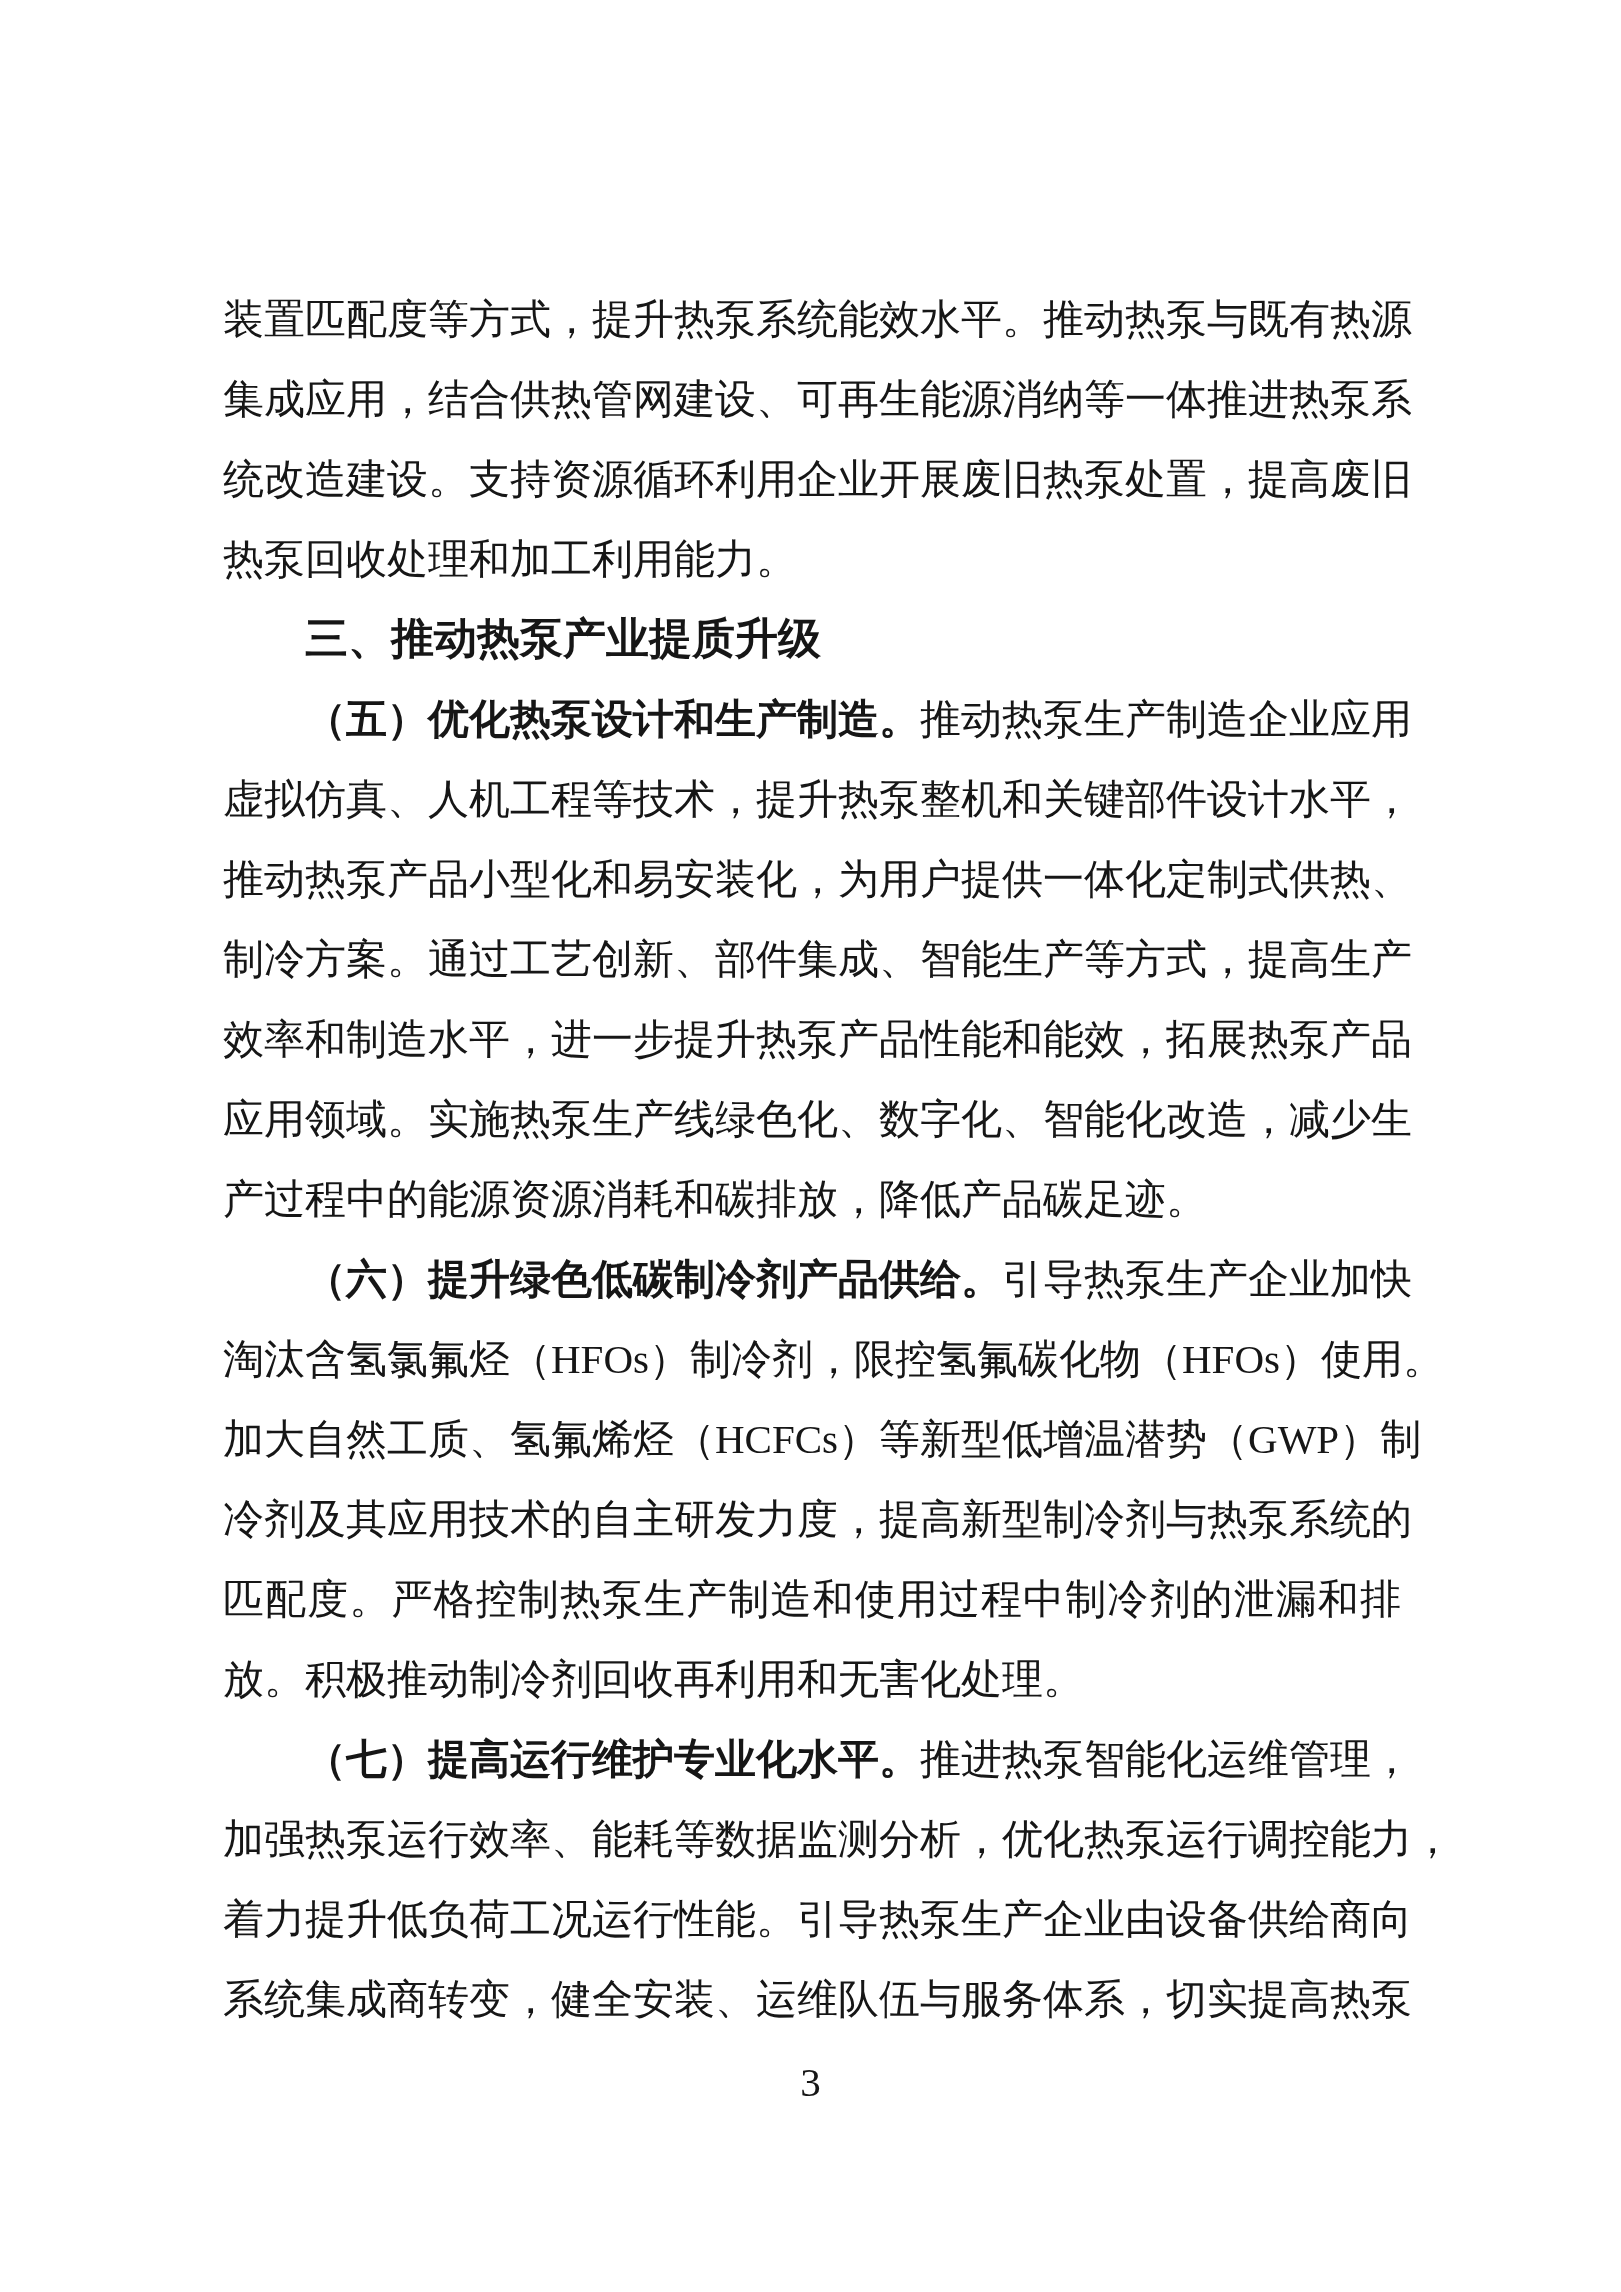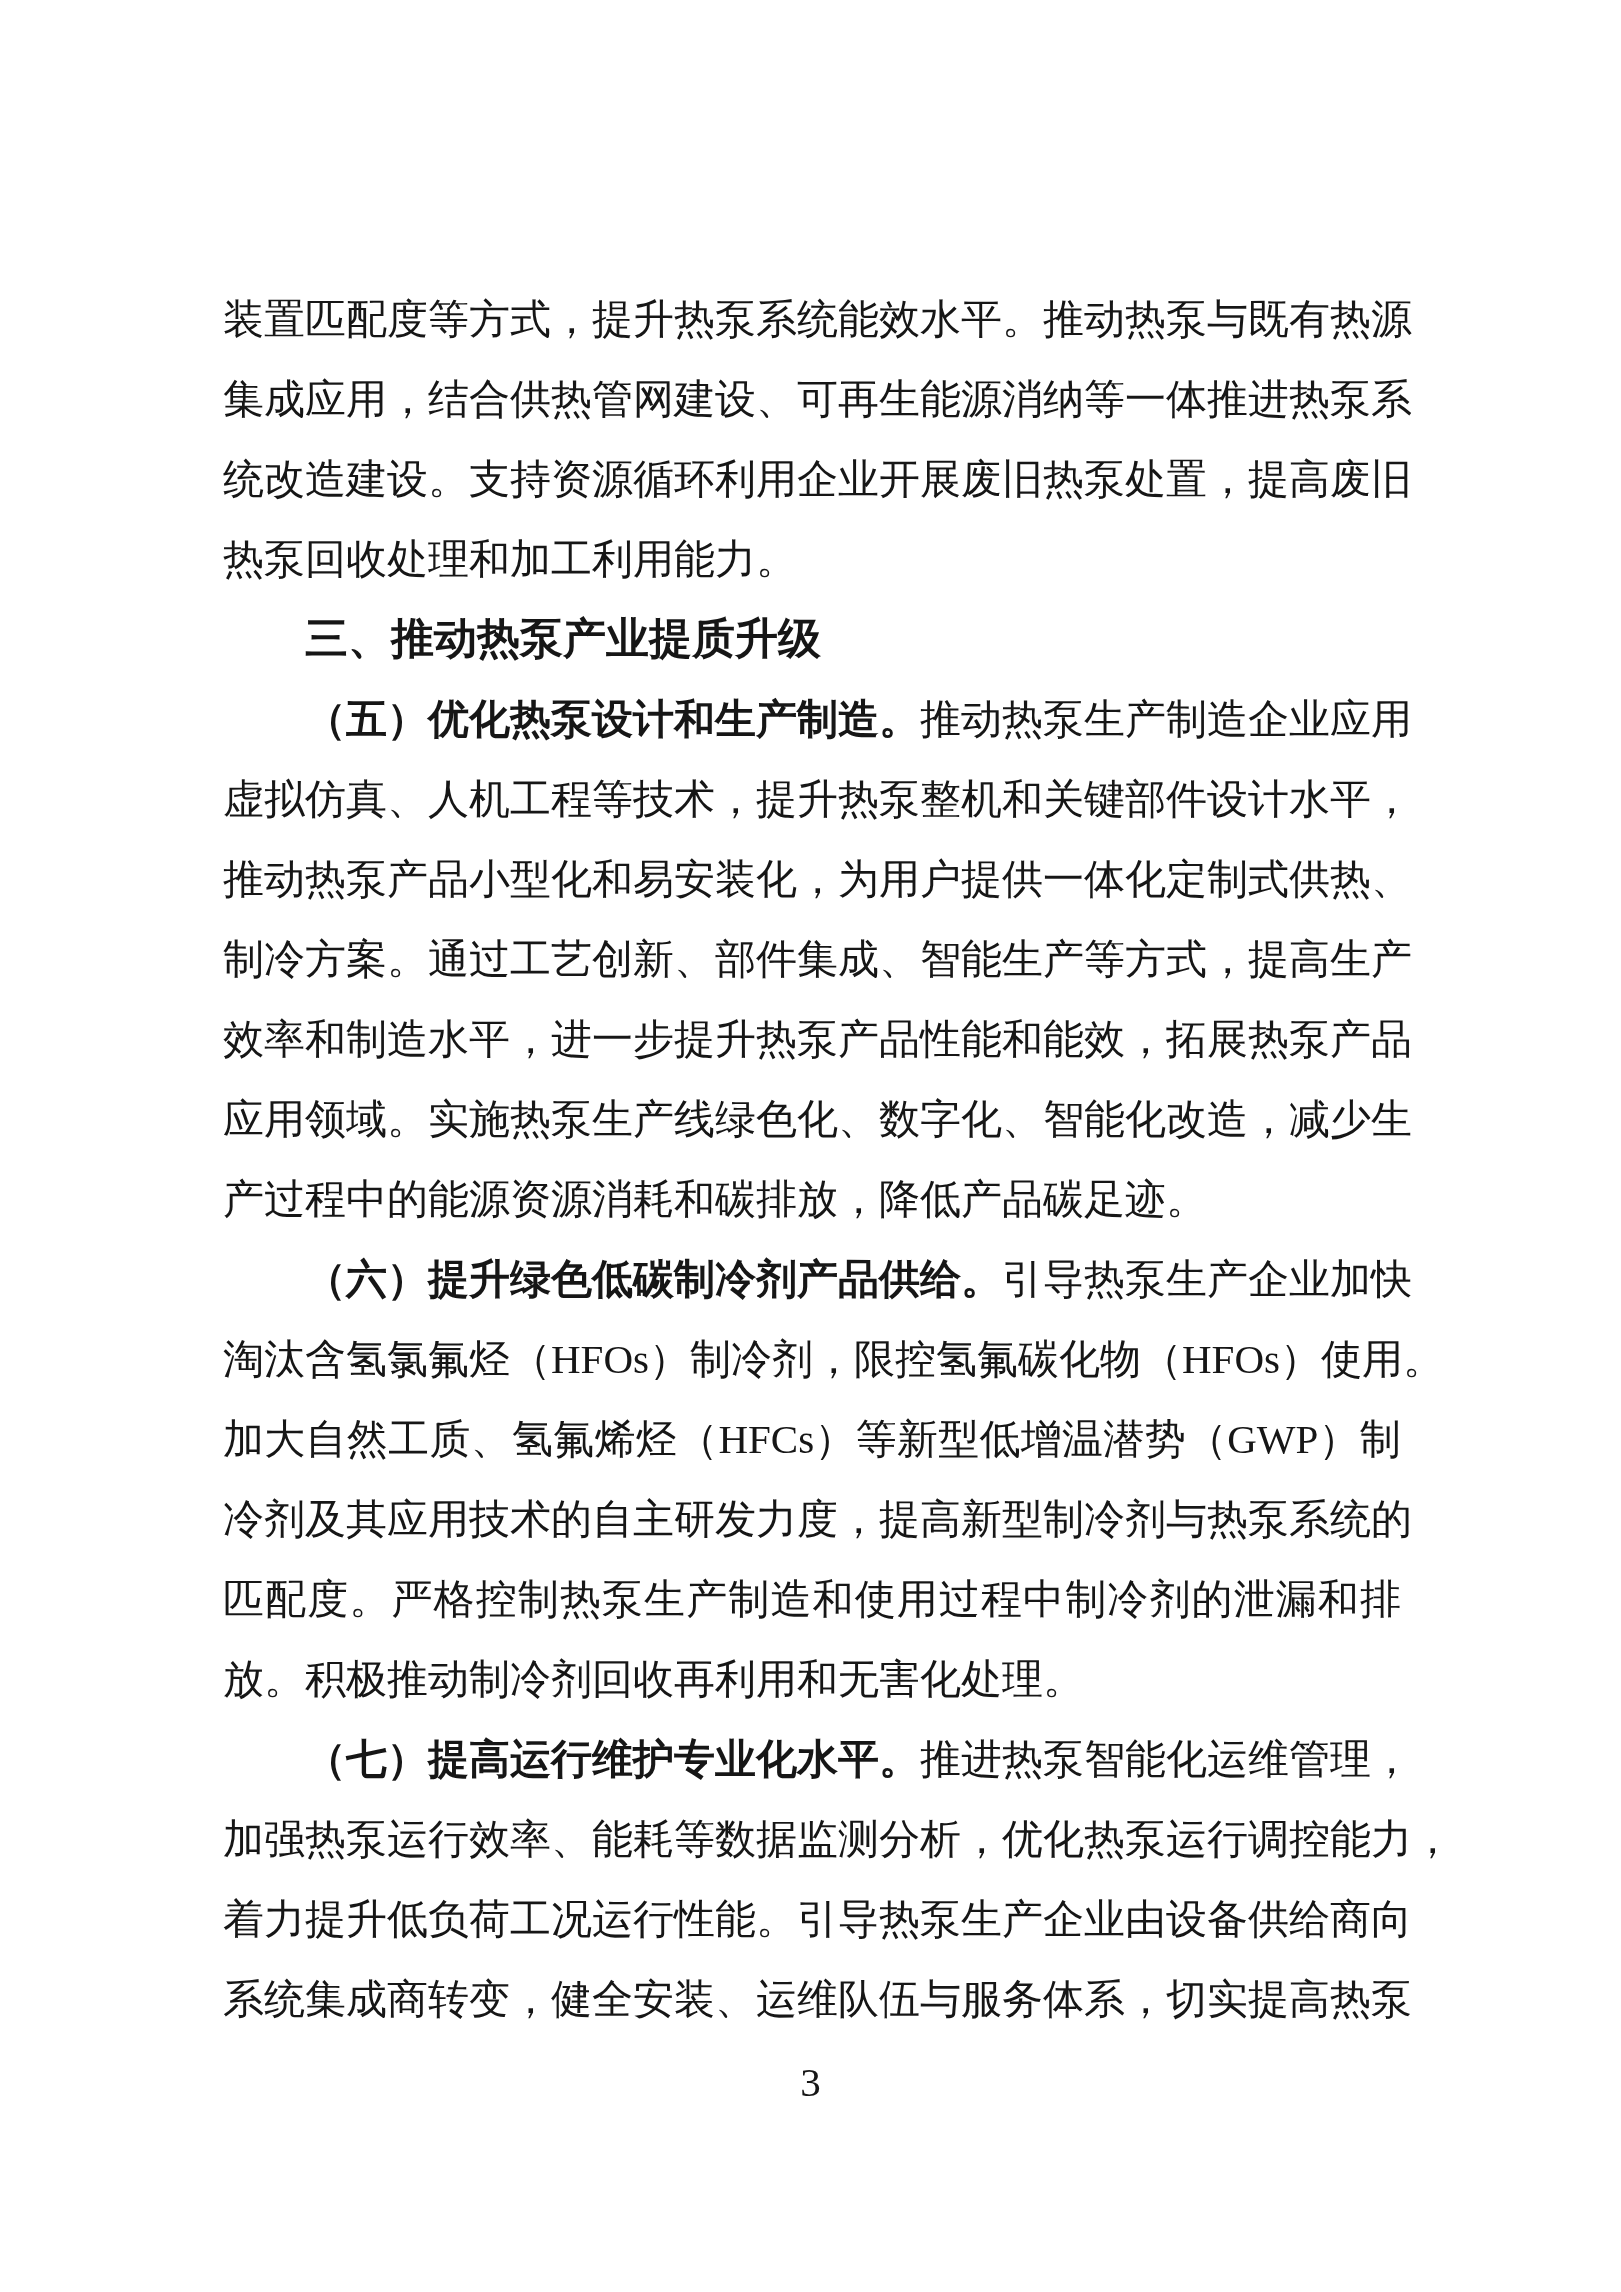--- a/index.html
+++ b/index.html
@@ -463,21 +463,21 @@
           <span class="unit">自</span>
           <span class="unit">然</span>
           <span class="unit">工</span>
           <span class="unit">质</span>
           <span class="unit">、</span>
           <span class="unit">氢</span>
           <span class="unit">氟</span>
           <span class="unit">烯</span>
           <span class="unit">烃</span>
           <span class="unit">（</span>
-          <span class="unit">HFCs</span>
+          <span class="unit">HCFCs</span>
           <span class="unit">）</span>
           <span class="unit">等</span>
           <span class="unit">新</span>
           <span class="unit">型</span>
           <span class="unit">低</span>
           <span class="unit">增</span>
           <span class="unit">温</span>
           <span class="unit">潜</span>
           <span class="unit">势</span>
           <span class="unit">（</span>

